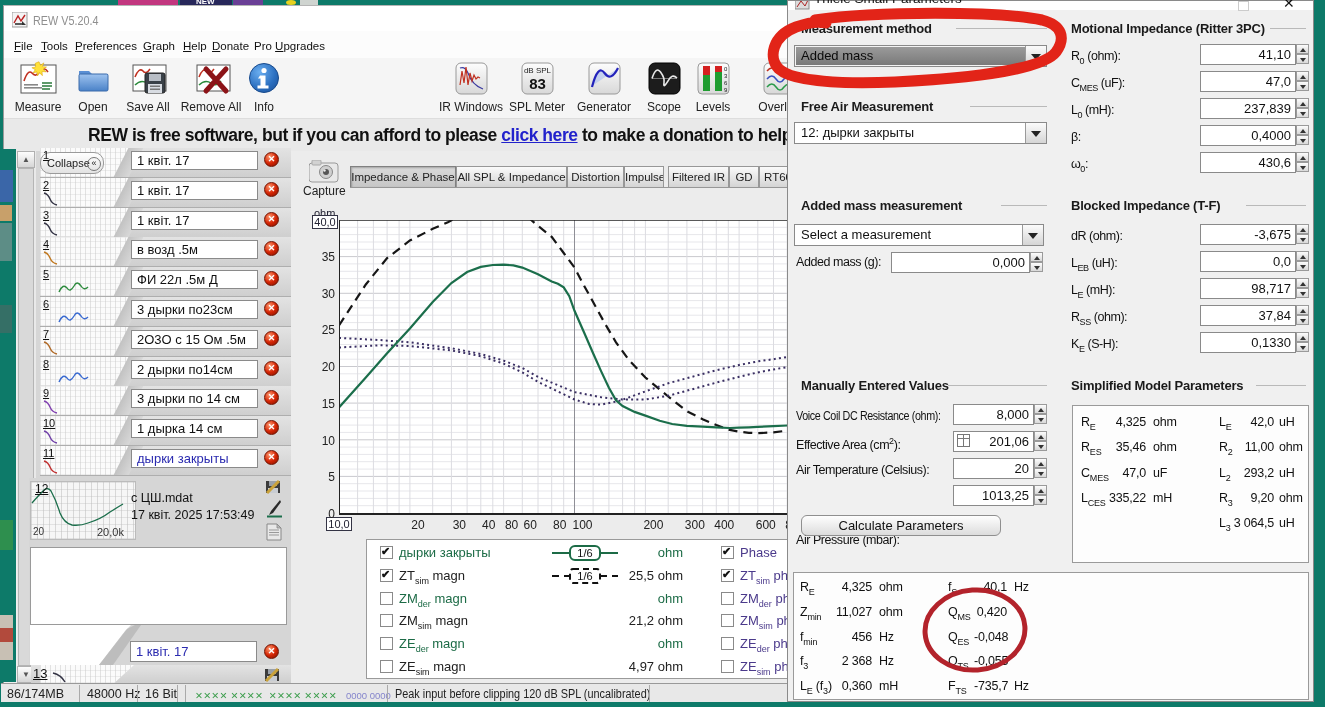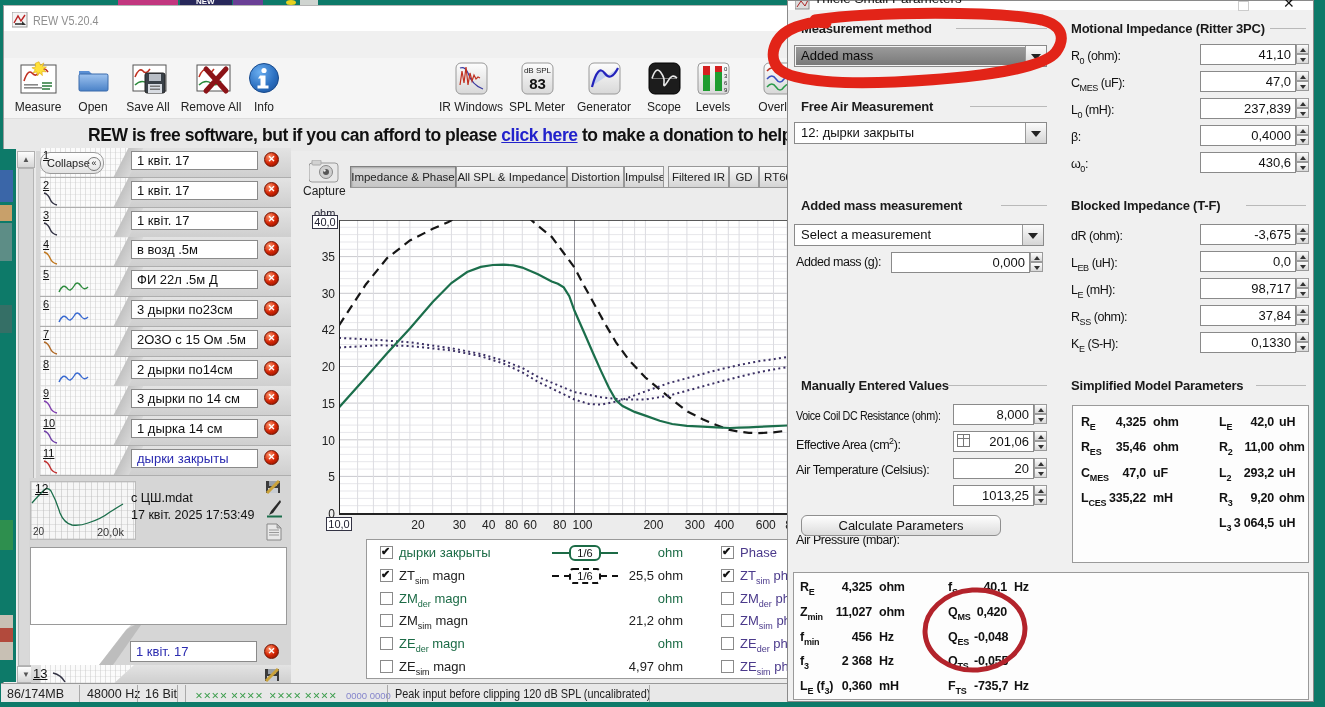--- a/index.html
+++ b/index.html
@@ -54,21 +54,21 @@
 .spin .up,.spin .dn{position:absolute;left:0;width:13px;height:10px;background:linear-gradient(#fcfcfc,#d8d8d8);border:1px solid #9a9a9a;box-sizing:border-box;}
 .spin .up{top:0;}
 .spin .dn{top:10px;}
 .spin .up:after{content:"";position:absolute;left:3px;top:3px;border-left:3px solid transparent;border-right:3px solid transparent;border-bottom:4px solid #333;}
 .spin .dn:after{content:"";position:absolute;left:3px;top:3px;border-left:3px solid transparent;border-right:3px solid transparent;border-top:4px solid #333;}
 .combo{position:absolute;height:22px;background:#fff;border:1px solid #8a8a8a;box-sizing:border-box;font-size:13px;color:#111;line-height:20px;padding-left:6px;}
 .cbtn{position:absolute;top:0;right:0;width:20px;height:20px;background:linear-gradient(#fbfbfb,#d5d5d5);border-left:1px solid #9a9a9a;}
 .cbtn:after{content:"";position:absolute;left:5px;top:8px;border-left:5px solid transparent;border-right:5px solid transparent;border-top:6px solid #222;}
 .dbtn{position:absolute;height:21px;background:linear-gradient(#fefefe,#dcdcdc);border:1px solid #8f8f8f;border-radius:3px;box-sizing:border-box;font-size:13px;color:#111;text-align:center;line-height:19px;}
 .wbox{position:absolute;background:#fdfdfd;border:1px solid #9a9a9a;box-sizing:border-box;}
-.ptext{position:absolute;font-size:12.5px;letter-spacing:-0.2px;color:#111;white-space:nowrap;font-weight:bold;}
+.ptext{position:absolute;font-size:12.5px;letter-spacing:-0.2px;color:#111;white-space:nowrap;}
 
 #legend{position:absolute;left:75px;top:388px;width:500px;height:140px;background:#fff;border:1px solid #9a9a9a;box-sizing:border-box;}
 .chk{position:absolute;width:13px;height:13px;background:#fff;border:1px solid #8a8a8a;box-sizing:border-box;}
 .chk.on:after{content:"✔";position:absolute;left:0px;top:-2px;font-size:11px;color:#111;font-weight:bold;}
 .ltext{position:absolute;font-size:13px;white-space:nowrap;}
 .purple{color:#4b3a8b;}
 </style>
 </head>
 <body>
 <div id="root">
@@ -82,20 +82,29 @@
 
   <div id="rew" class="abs">
     <div id="titlebar" class="abs"></div>
     <div id="titletext" class="abs">REW V5.20.4</div>
     <div class="abs" id="rewicon" style="left:8px;top:6px;width:16px;height:16px;"><svg width="16" height="16">
           <rect x="0" y="0" width="15" height="15" fill="#f4f4f4" stroke="#999"></rect>
           <path d="M2 11 L6 4 L9 9 L13 3" stroke="#b22" stroke-width="1.4" fill="none"></path>
           <path d="M3 12 h9" stroke="#333" stroke-width="1.6"></path>
           <path d="M10 9 l4 4 h-4 Z" fill="#333"></path>
         </svg></div>
+    <div id="menubar" class="abs">
+      <span class="mi" style="left:10px;"><u>F</u>ile</span>
+      <span class="mi" style="left:37px;"><u>T</u>ools</span>
+      <span class="mi" style="left:71px;"><u>P</u>references</span>
+      <span class="mi" style="left:139px;"><u>G</u>raph</span>
+      <span class="mi" style="left:179px;"><u>H</u>elp</span>
+      <span class="mi" style="left:208px;"><u>D</u>onate</span>
+      <span class="mi" style="left:250px;">Pro <u>U</u>pgrades</span>
+    </div>
     <div id="toolbar" class="abs">
       <svg class="abs" style="left:5px;top:1px;" width="790" height="59">
         <defs>
           <linearGradient id="fold" x1="0" y1="0" x2="0" y2="1">
               <stop offset="0" stop-color="#9ec3ef"></stop>
               <stop offset="1" stop-color="#4a82c8"></stop>
             </linearGradient>
           <linearGradient id="icebg" x1="0" y1="0" x2="0" y2="1">
               <stop offset="0" stop-color="#fdfdfd"></stop>
               <stop offset="1" stop-color="#d8d8d8"></stop>
@@ -491,21 +500,21 @@
             </g>
             <line x1="0" y1="0" x2="0" y2="294" stroke="#222" stroke-width="2"></line>
             <line x1="0" y1="0" x2="452" y2="0" stroke="#222" stroke-width="1.5"></line>
             <line x1="0" y1="294" x2="452" y2="294" stroke="#222" stroke-width="2"></line>
           </svg>
         </div>
 
       <div id="ylabels">
           <div class="abs" style="left:18px;top:98.75px;width:26px;text-align:right;font-size:12px;color:#222;">35</div>
           <div class="abs" style="left:18px;top:135.5px;width:26px;text-align:right;font-size:12px;color:#222;">30</div>
-          <div class="abs" style="left:18px;top:172.25px;width:26px;text-align:right;font-size:12px;color:#222;">42</div>
+          <div class="abs" style="left:18px;top:172.25px;width:26px;text-align:right;font-size:12px;color:#222;">25</div>
           <div class="abs" style="left:18px;top:209px;width:26px;text-align:right;font-size:12px;color:#222;">20</div>
           <div class="abs" style="left:18px;top:245.75px;width:26px;text-align:right;font-size:12px;color:#222;">15</div>
           <div class="abs" style="left:18px;top:282.5px;width:26px;text-align:right;font-size:12px;color:#222;">10</div>
           <div class="abs" style="left:18px;top:319.25px;width:26px;text-align:right;font-size:12px;color:#222;">5</div>
           <div class="abs" style="left:18px;top:356px;width:26px;text-align:right;font-size:12px;color:#222;">0</div>
         </div>
 
       <div id="xlabels">
           <div class="abs" style="left:111.89256397886757px;top:367px;width:30px;text-align:center;font-size:12px;color:#222;">20</div>
           <div class="abs" style="left:153.3620554864805px;top:367px;width:30px;text-align:center;font-size:12px;color:#222;">30</div>

